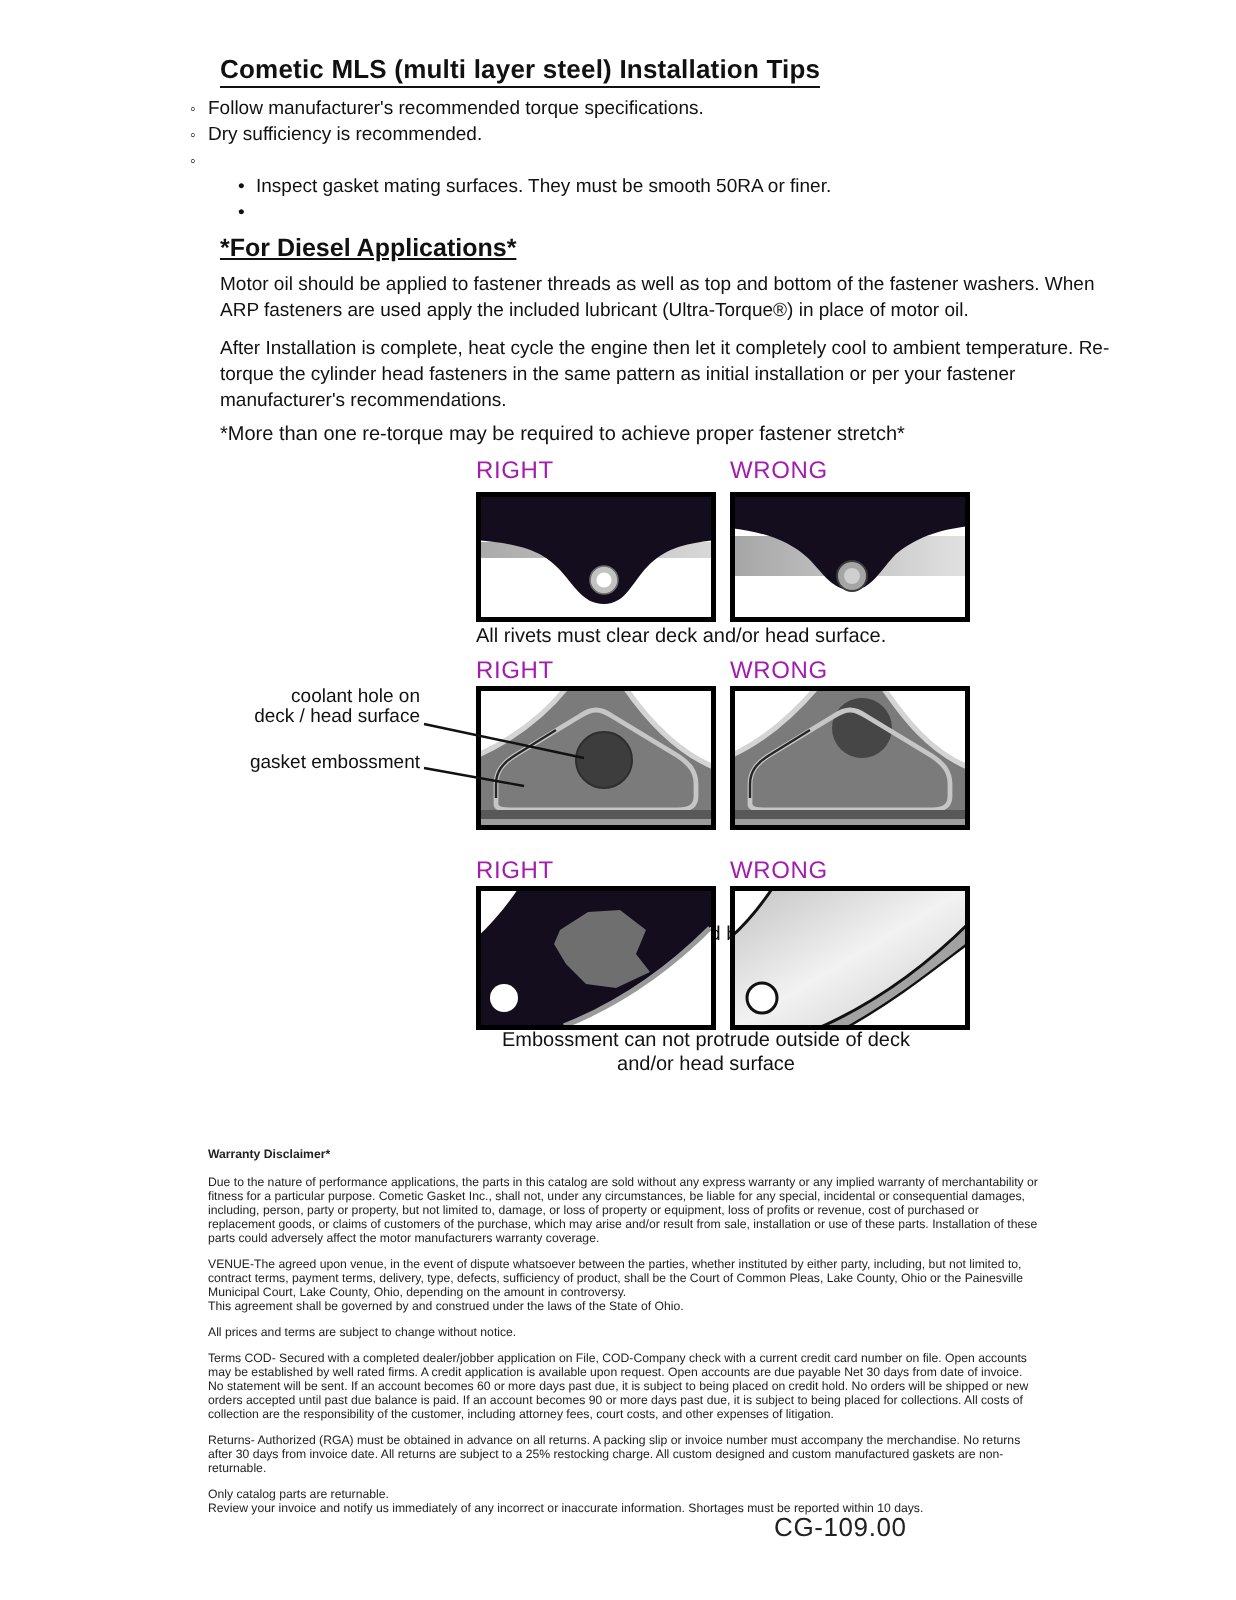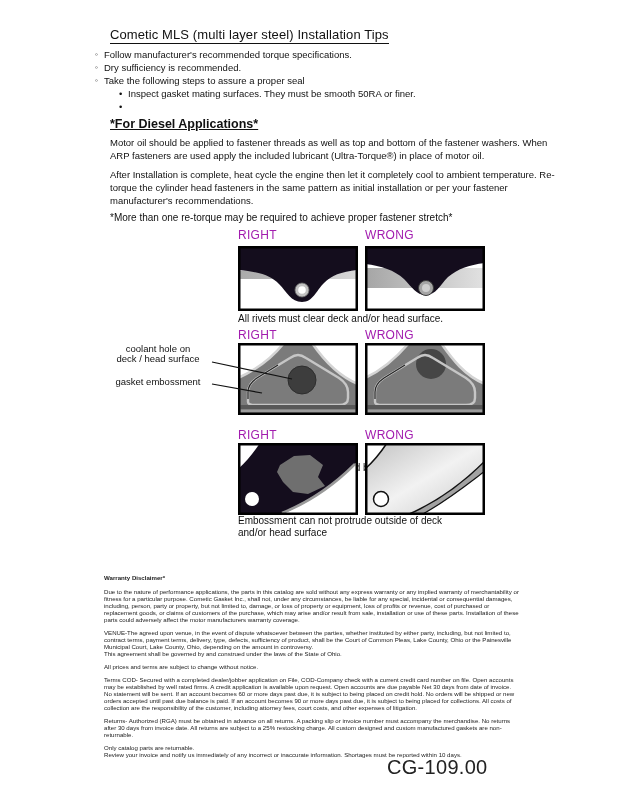--- a/index.html
+++ b/index.html
@@ -3,67 +3,66 @@
 <meta charset="utf-8">
 <style>
   html,body{margin:0;padding:0;background:#fff;}
   .page{
     position:relative;width:618px;height:800px;background:#ffffff;
     font-family:"Liberation Sans",sans-serif;color:#111;overflow:hidden;
   }
   .abs{position:absolute;}
   
   .title{
-    left:110px;top:27px;font-size:13px;font-weight:normal;
+    left:110px;top:27px;font-size:13px;font-weight:bold;
     border-bottom:1.6px solid #111;padding-bottom:1px;letter-spacing:.1px;
   }
   
   .tips{left:95px;top:48px;width:470px;font-size:9.5px;line-height:13px;}
   .tip-row{display:flex;}
   .bmark{width:9px;flex:0 0 9px;font-size:8px;line-height:13px;}
   .tip-sub{margin-left:24px;}
   .smark{width:9px;flex:0 0 9px;font-size:9.5px;}
   
   .diesel-head{left:110px;top:117px;font-size:12.5px;font-weight:bold;text-decoration:underline;}
   .diesel-p1{left:110px;top:136px;width:448px;font-size:9.5px;line-height:13px;}
   .diesel-p2{left:110px;top:168px;width:448px;font-size:9.5px;line-height:13px;}
   .diesel-p3{left:110px;top:211px;width:448px;font-size:10px;line-height:13px;}
   
   .dg-label{width:120px;text-align:left;font-size:12px;letter-spacing:.3px;color:#a21caf;}
   .dg-box{width:120px;}
   .dg-caption{font-size:10px;line-height:11.5px;color:#111;}
-  .annot{font-size:9.5px;line-height:9.5px;text-align:center;color:#111;}
+  .annot{font-size:9.5px;line-height:9.5px;text-align:right;color:#111;}
   .leader{pointer-events:none;}
   
   .warranty{left:104px;top:574px;width:416px;font-size:6.1px;line-height:7px;color:#222;}
   .warranty p{margin:0 0 6px 0;}
   .warranty .whead{font-weight:bold;margin-bottom:7px;}
   .warranty .tight{margin-bottom:0;}
   
-  .footer-code{left:387px;top:756px;font-size:20px;color:#222;letter-spacing:.3px;}
+  .footer-code{left:387px;top:756px;font-size:13px;color:#222;letter-spacing:.3px;}
 </style>
 </head>
 <body>
 
 <div class="page">
 
   <div class="abs title">Cometic MLS (multi layer steel) Installation Tips</div>
 
   <div class="abs tips">
     <div class="tip-row">
       <span class="bmark">◦</span>
       <span>Follow manufacturer's recommended torque specifications.</span>
     </div>
     <div class="tip-row">
       <span class="bmark">◦</span>
       <span>Dry sufficiency is recommended.</span>
     </div>
     <div class="tip-row">
       <span class="bmark">◦</span>
-      <span>Take the following steps to assure a proper seal</span>
     </div>
     <div class="tip-row tip-sub">
       <span class="smark">•</span>
       <span>Inspect gasket mating surfaces.  They must be smooth 50RA or finer.</span>
     </div>
     <div class="tip-row tip-sub">
       <span class="smark">•</span>
     </div>
   </div>
 
@@ -188,21 +187,21 @@
       <path d="M22,0 L120,0 L120,18 C96,42 70,60 42,72 L0,72 L0,26 C9,18 16,9 22,0 Z" fill="url(#g3)"></path>
       <path d="M120,18 C96,42 70,60 42,72 L56,72 C82,58 104,40 120,28 Z" fill="#a2a2a2"></path>
       <path d="M22,0 C16,9 9,18 0,26" fill="none" stroke="#111" stroke-width="1.5"></path>
       <path d="M120,18 C96,42 70,60 42,72" fill="none" stroke="#111" stroke-width="1.5"></path>
       <path d="M120,28 C104,40 82,58 56,72" fill="none" stroke="#111" stroke-width="1.2"></path>
       <circle cx="16" cy="56" r="7.5" fill="#ffffff" stroke="#111" stroke-width="1.5"></circle>
       <rect x="1.25" y="1.25" width="117.5" height="69.5" fill="none" stroke="#000" stroke-width="2.5"></rect>
     </svg>
   </div>
 
-  <div class="abs dg-caption" style="left:238px;top:515px;width:230px;">
+  <div class="abs dg-caption" style="left:238px;top:515px;width:230px;text-align:center;">
     <div>Embossment can not protrude outside of deck</div>
     <div>and/or head surface</div>
   </div>
 
   <div class="abs warranty">
     <p class="whead">Warranty Disclaimer*</p>
     <p>Due to the nature of performance applications, the parts in this catalog are sold without any express warranty or any implied warranty of merchantability or fitness for a particular purpose.  Cometic Gasket Inc., shall not, under any circumstances, be liable for any special, incidental or consequential damages, including, person, party or property, but not limited to, damage, or loss of property or equipment, loss of profits or revenue, cost of purchased or replacement goods, or claims of customers of the purchase, which may arise and/or result from sale, installation or use of these parts.  Installation of these parts could adversely affect the motor manufacturers warranty coverage.</p>
     <p class="tight">VENUE-The agreed upon venue, in the event of dispute whatsoever between the parties, whether instituted by either party, including, but not limited to, contract terms, payment terms, delivery, type, defects, sufficiency of product, shall be the Court of Common Pleas, Lake County, Ohio or the Painesville Municipal Court, Lake County, Ohio, depending on the amount in controversy.</p>
     <p>This agreement shall be governed by and construed under the laws of the State of Ohio.</p>
     <p>All prices and terms are subject to change without notice.</p>

